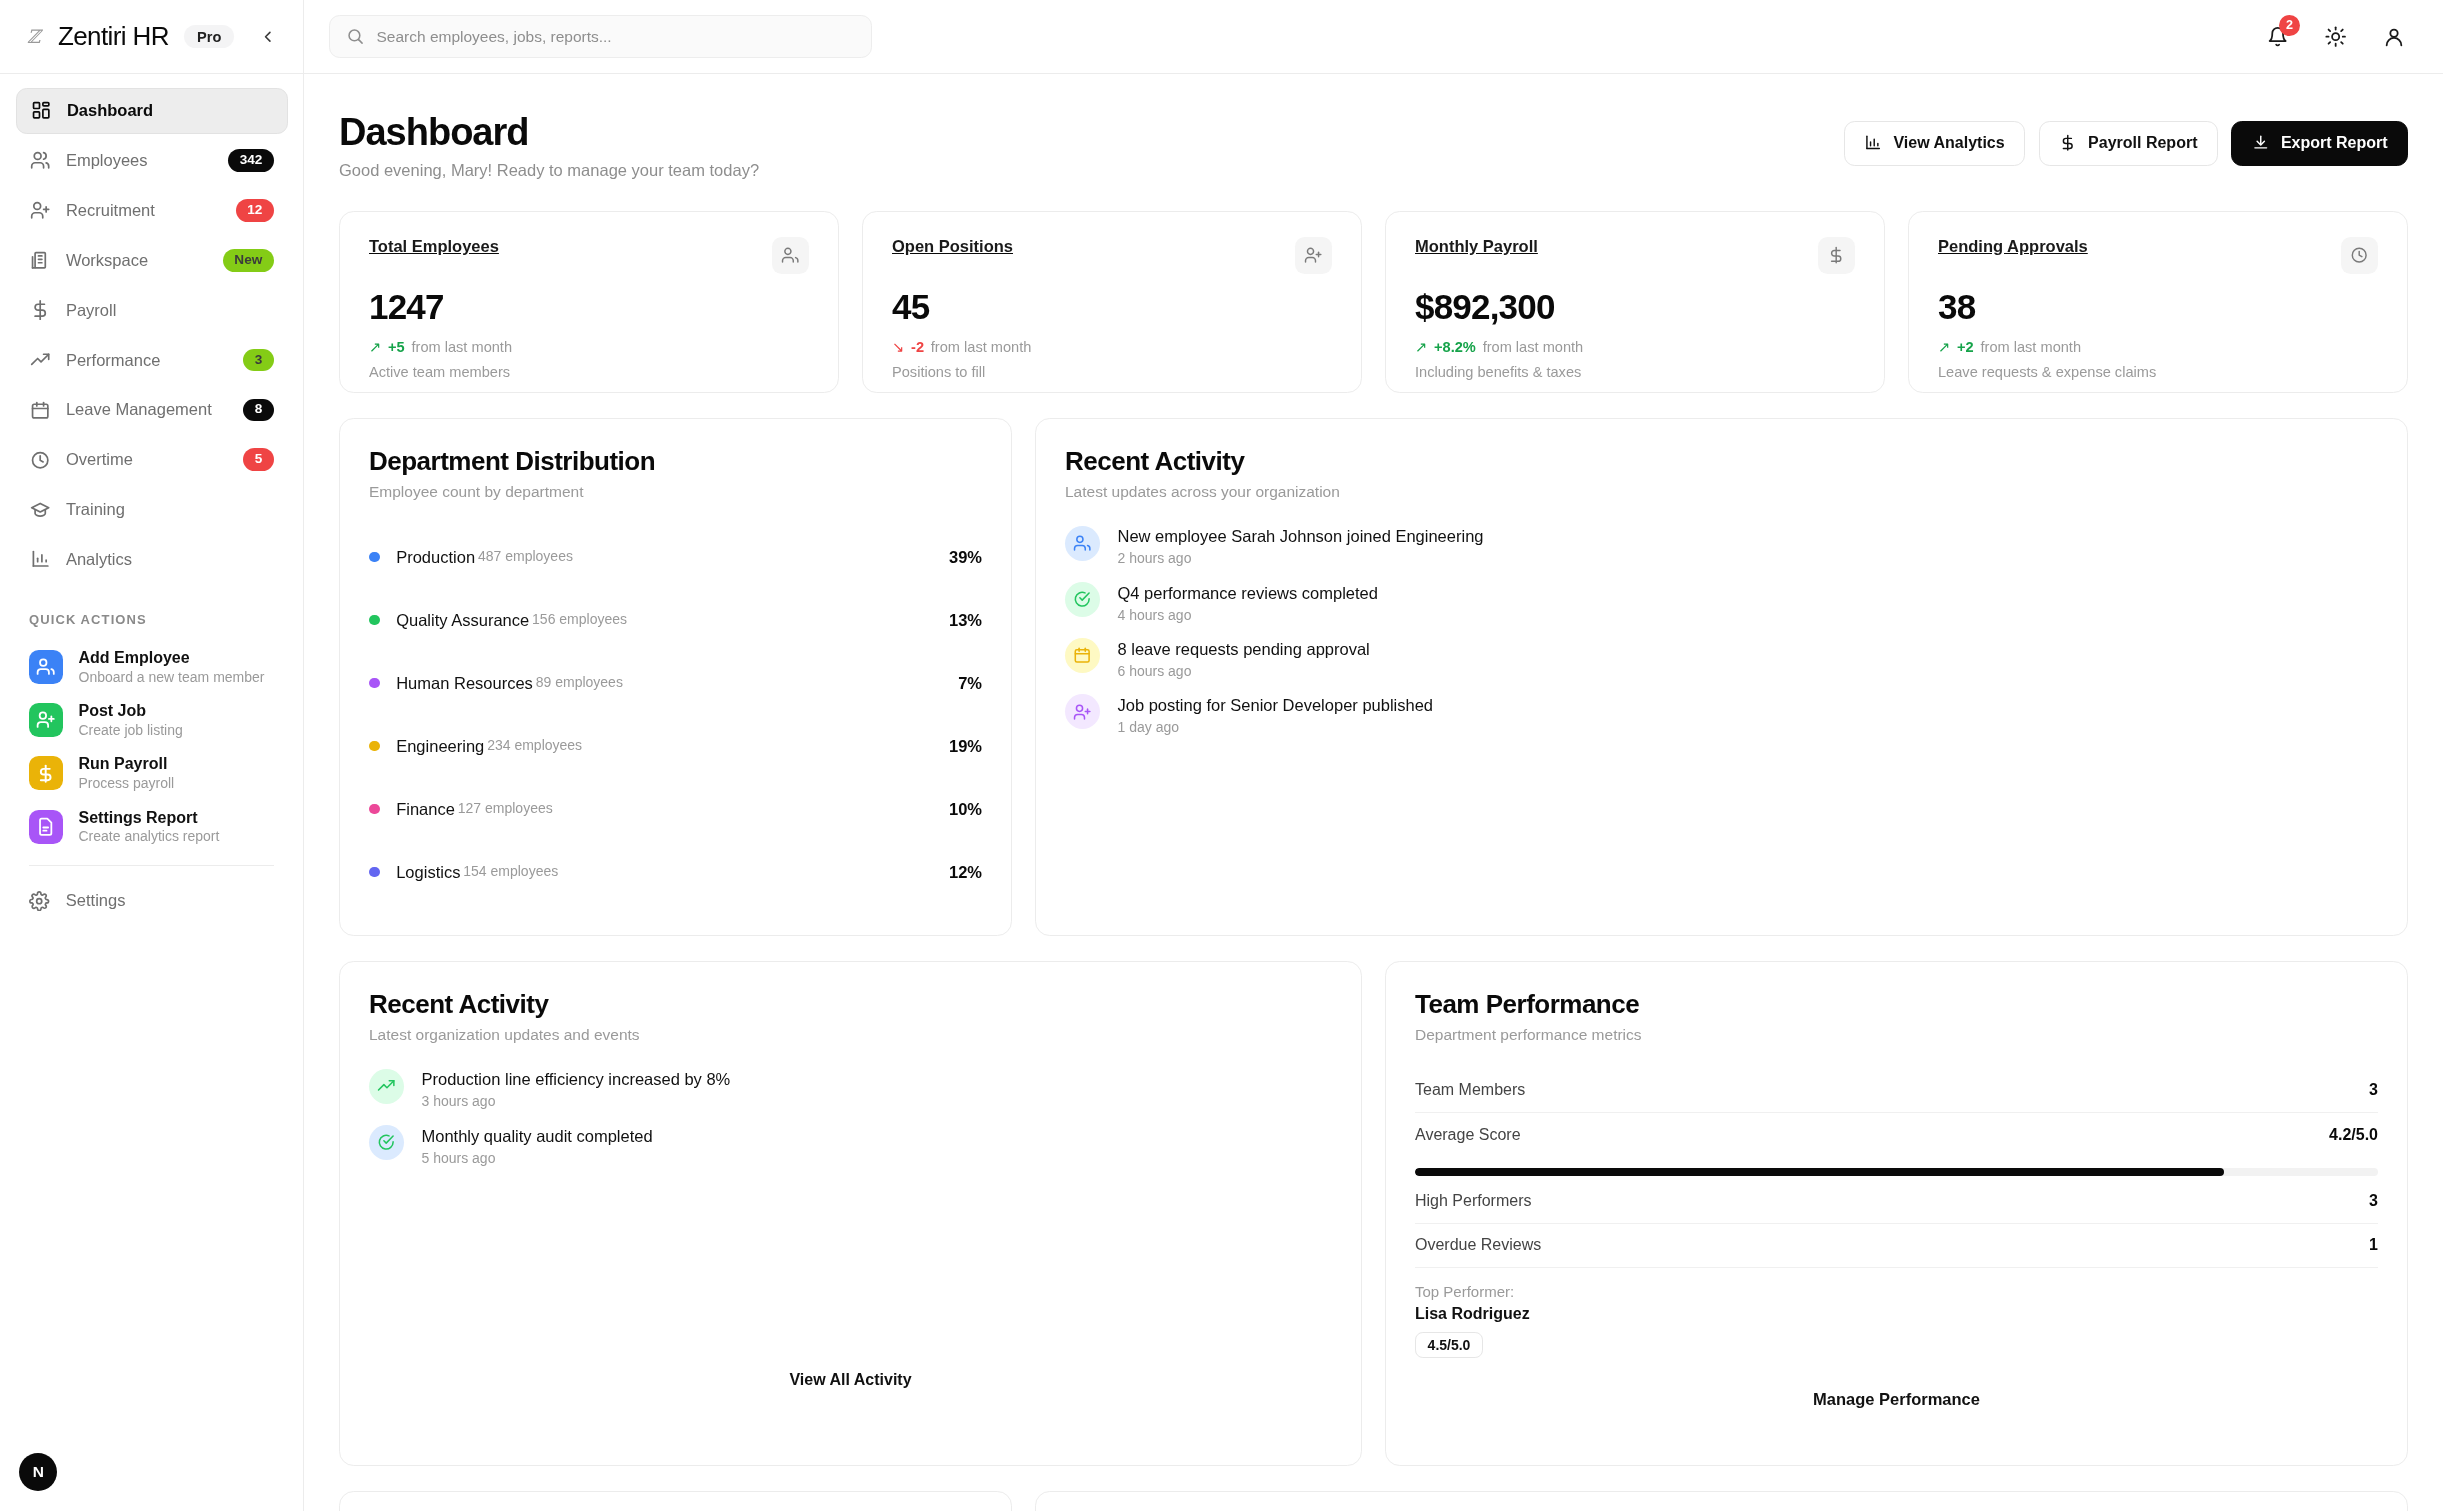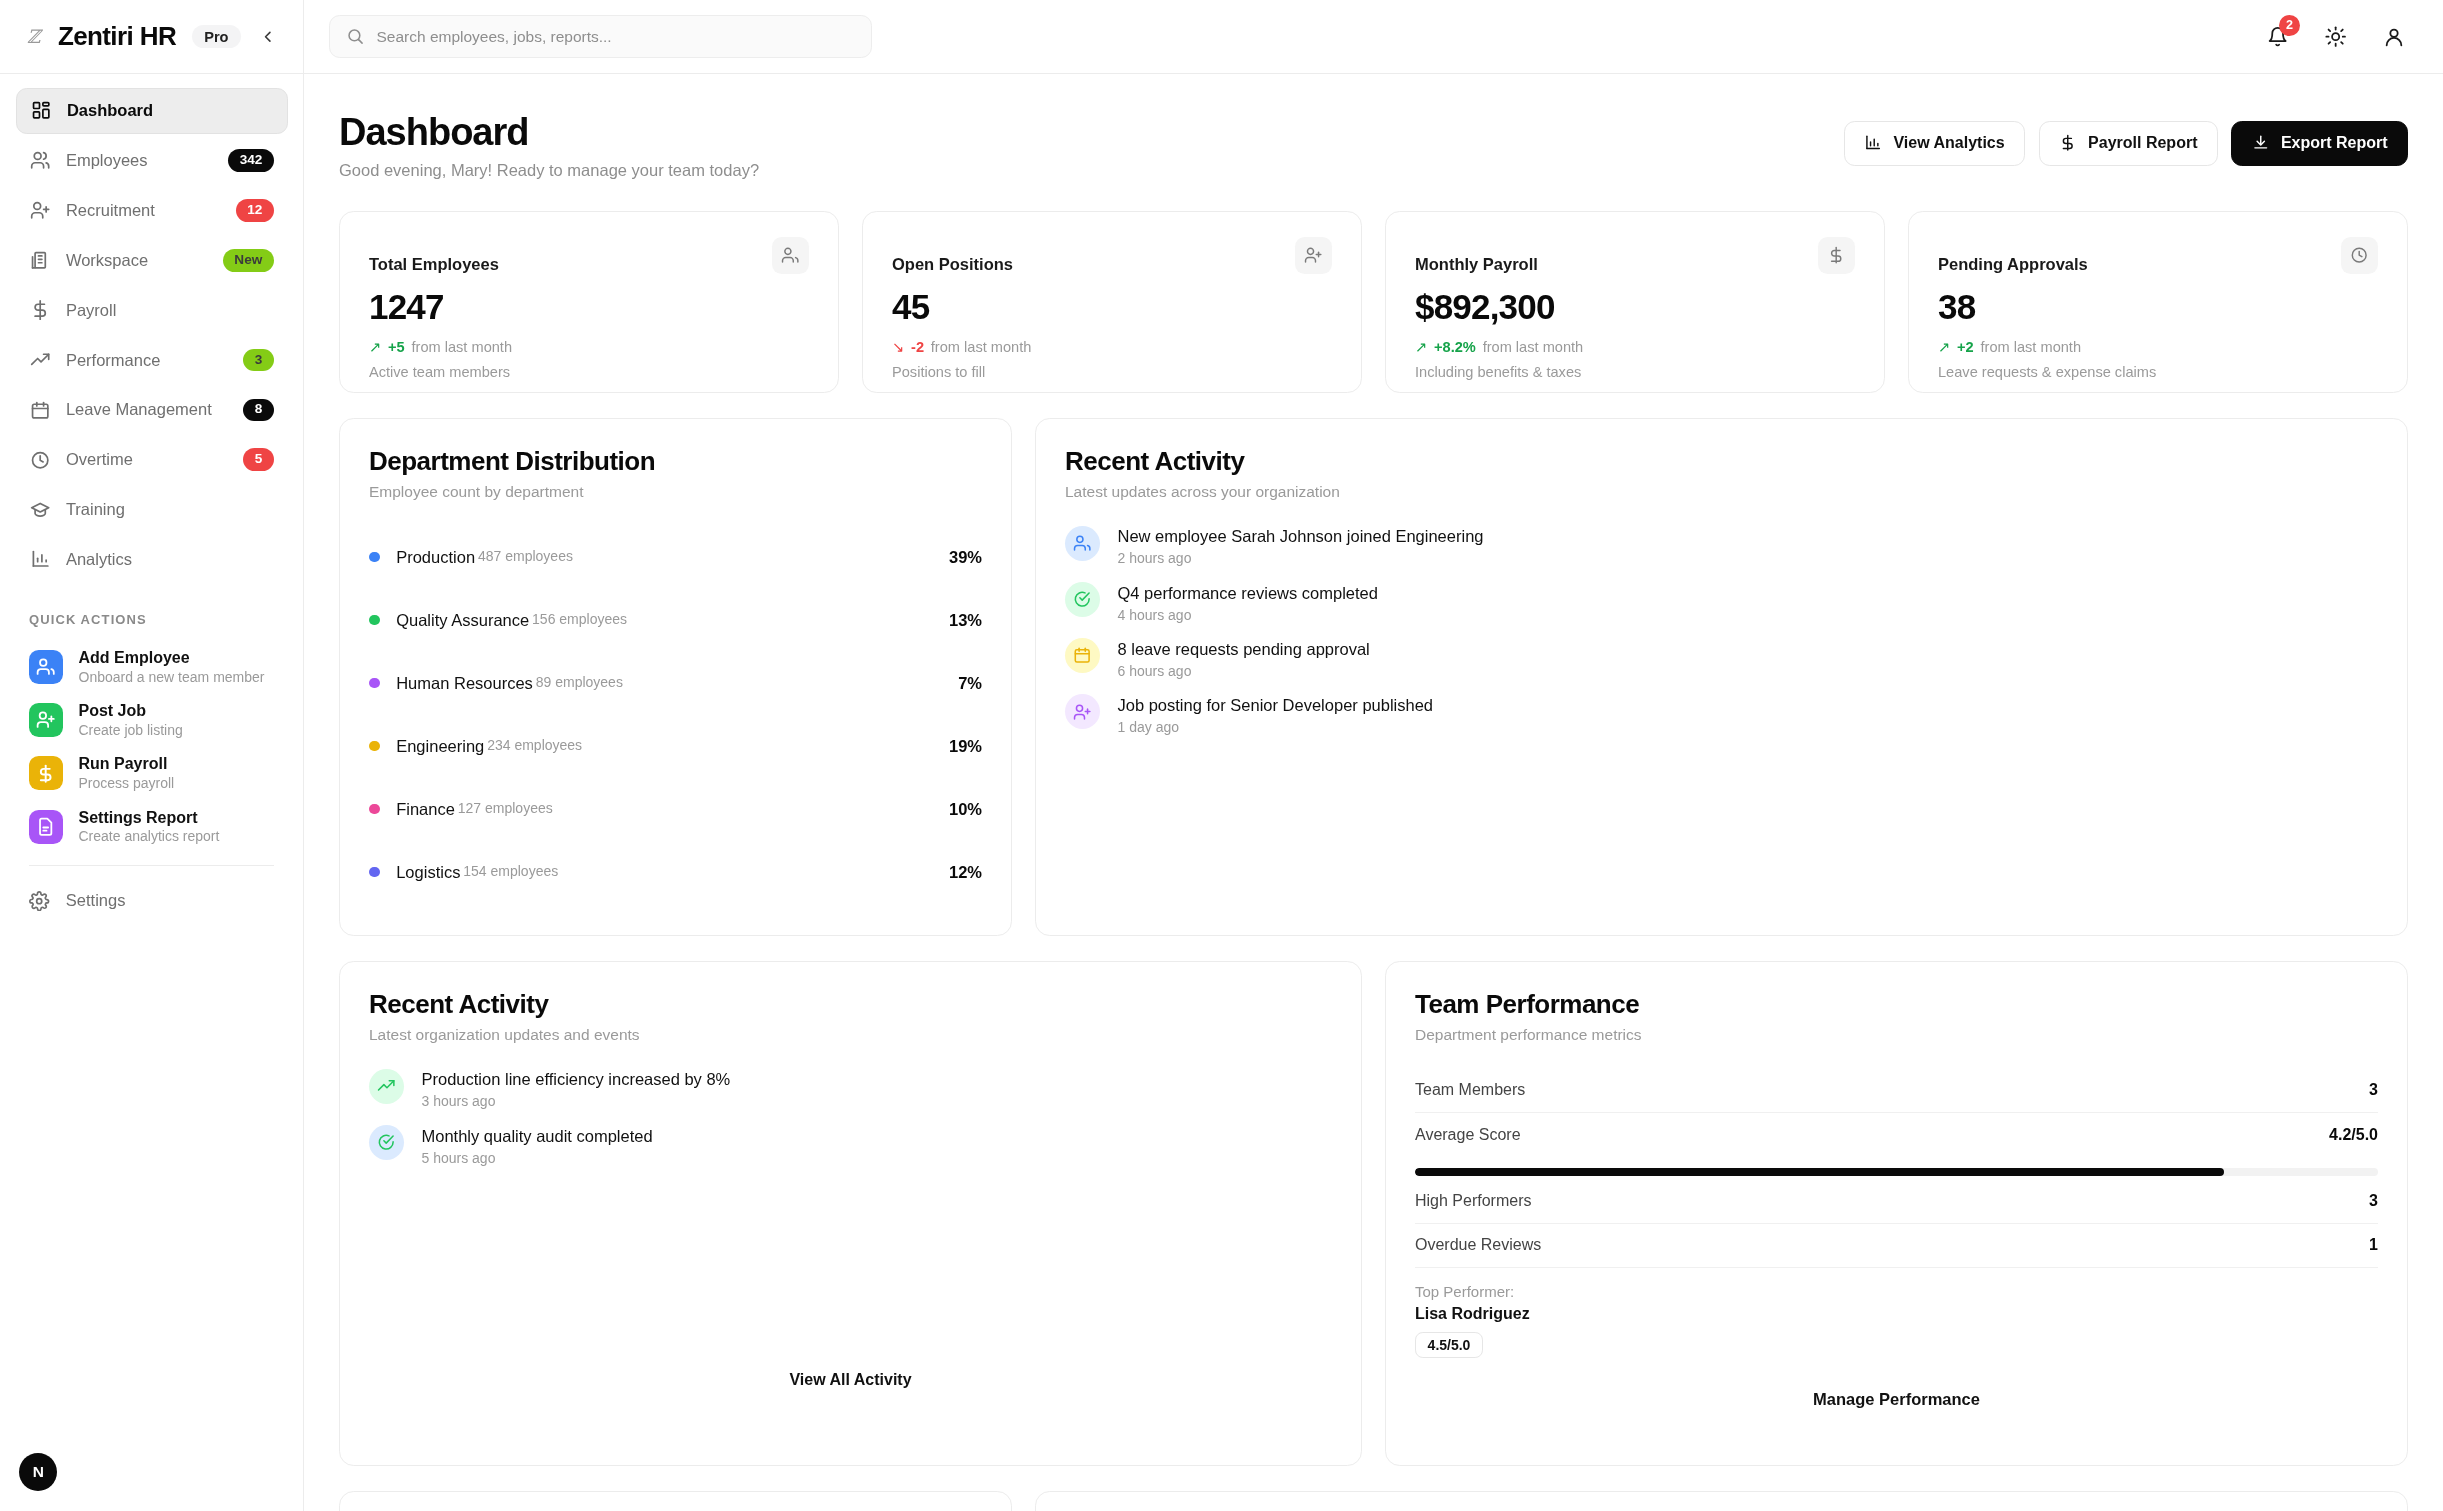--- a/index.html
+++ b/index.html
@@ -19,21 +19,21 @@
   }
   .brand-row {
     height: 74px; display: flex; align-items: center; gap: 11.6px;
     padding: 0 21.3px; border-bottom: 1px solid #ececec;
   }
   .brand-mark {
     width: 25px; height: 25px; display: flex; align-items: center;
     justify-content: center; font-size: 18.4px; color: #9a9a9a;
     font-family: "DejaVu Serif", serif; font-style: italic;
   }
-  .brand-name { font-size: 26px; font-weight: bold; letter-spacing: -0.6px; color: #0a0a0a; }
+  .brand-name { font-size: 26px; font-weight: normal; letter-spacing: -0.6px; color: #0a0a0a; }
   .pro-chip {
     background: #f4f4f5; color: #222; font-size: 14.6px; font-weight: bold;
     border-radius: 969px; padding: 3.9px 12.6px; margin-left: 3.9px;
   }
   .collapse-btn {
     margin-left: auto; width: 27px; height: 27px; display: flex;
     align-items: center; justify-content: center; color: #3a3a3a;
   }
 
   .nav { padding: 13.6px 15.5px 0 15.5px; }
@@ -113,21 +113,21 @@
     gap: 11.6px; padding: 0 19.4px; font-size: 16px; font-weight: bold;
     border: 1px solid #e6e6e6; background: #fff; color: #111; white-space: nowrap;
   }
   .btn.primary { background: #0a0a0a; color: #fff; border-color: #0a0a0a; }
 
   .kpi-row { display: flex; gap: 23px; margin-bottom: 25px; }
   .kpi-card {
     flex: 1; height: 182px; border: 1px solid #ececec; border-radius: 14.6px;
     background: #fff; padding: 25px 29px; position: relative;
   }
-  .kpi-head { display: flex; align-items: flex-end; }
+  .kpi-head { display: flex; align-items: flex-start; text-decoration: underline; }
   .kpi-label { font-size: 16.5px; font-weight: bold; color: #1a1a1a; }
   .kpi-icon {
     margin-left: auto; width: 37px; height: 37px; border-radius: 9.7px;
     background: #f5f5f5; display: flex; align-items: center; justify-content: center; color: #7a7a7a;
   }
   .kpi-value { font-size: 35px; font-weight: bold; letter-spacing: -0.8px; margin-top: 13.6px; color: #0a0a0a; }
   .kpi-delta { display: flex; align-items: center; gap: 6.8px; margin-top: 10.7px; font-size: 14.6px; }
   .delta-val { font-weight: bold; }
   .delta-up { color: #16a34a; }
   .delta-down { color: #ef4444; }

